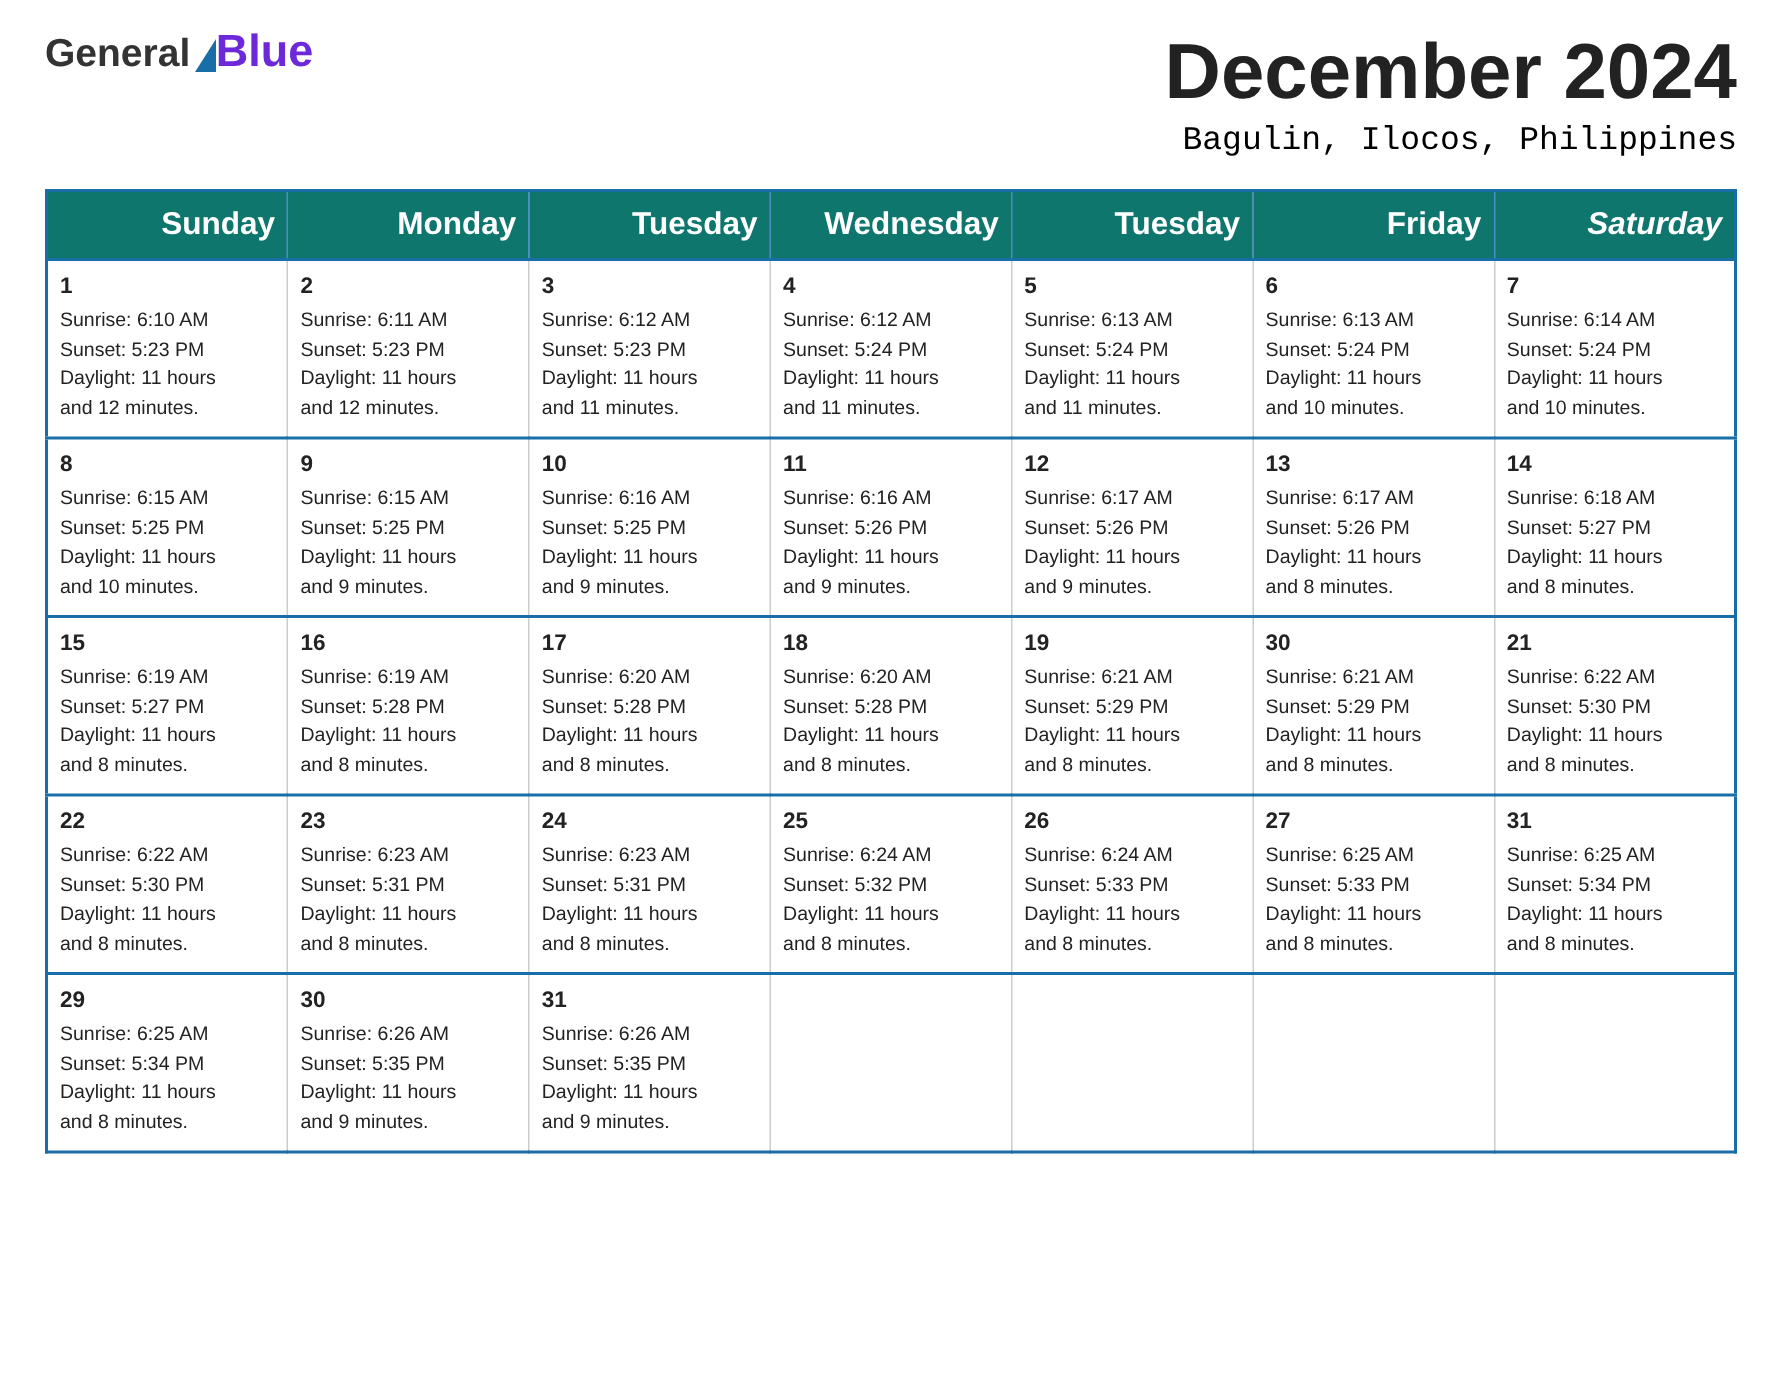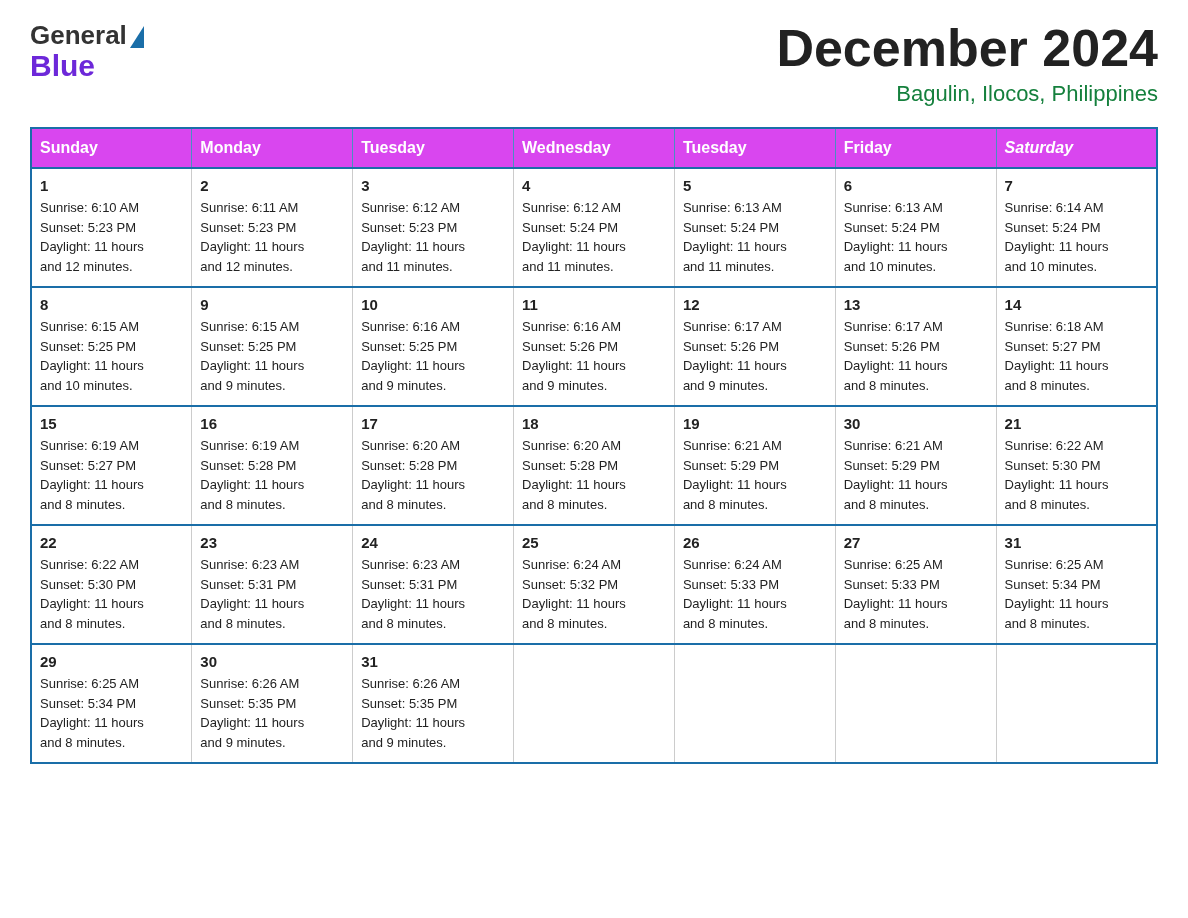--- a/index.html
+++ b/index.html
@@ -11,21 +11,21 @@
       padding: 20px 30px;
     }
     .header {
       display: flex;
       justify-content: space-between;
       align-items: flex-start;
       margin-bottom: 20px;
     }
     .logo {
       display: flex;
-      flex-direction: column;
+      flex-direction: row;
       align-items: flex-start;
     }
     .logo-top {
       display: flex;
       align-items: center;
     }
     .logo-general {
       font-size: 26px;
       font-weight: bold;
       color: #333;
@@ -49,35 +49,36 @@
       text-align: right;
     }
     .month-title {
       font-size: 52px;
       font-weight: bold;
       color: #222;
       line-height: 1.1;
     }
     .location-title {
       font-size: 22px;
-      color: #15803d;
+      color: #000000;
       margin-top: 4px;
+      font-family: Liberation Mono, monospace;
     }
     .calendar-table {
       width: 100%;
       border-collapse: collapse;
       border: 2px solid #1a6ea8;
     }
     .calendar-table thead tr th {
-      background-color: #d946ef;
+      background-color: #0f766e;
       color: #ffffff;
-      font-size: 16px;
+      font-size: 21px;
       font-weight: bold;
       padding: 10px 8px;
-      text-align: left;
+      text-align: right;
       border-right: 1px solid #4a8ec2;
     }
     .calendar-table thead tr th:last-child {
       border-right: none;
       font-style: italic;
     }
     .calendar-table tbody tr {
       border-top: 2px solid #1a6ea8;
     }
     .calendar-table tbody tr td {

